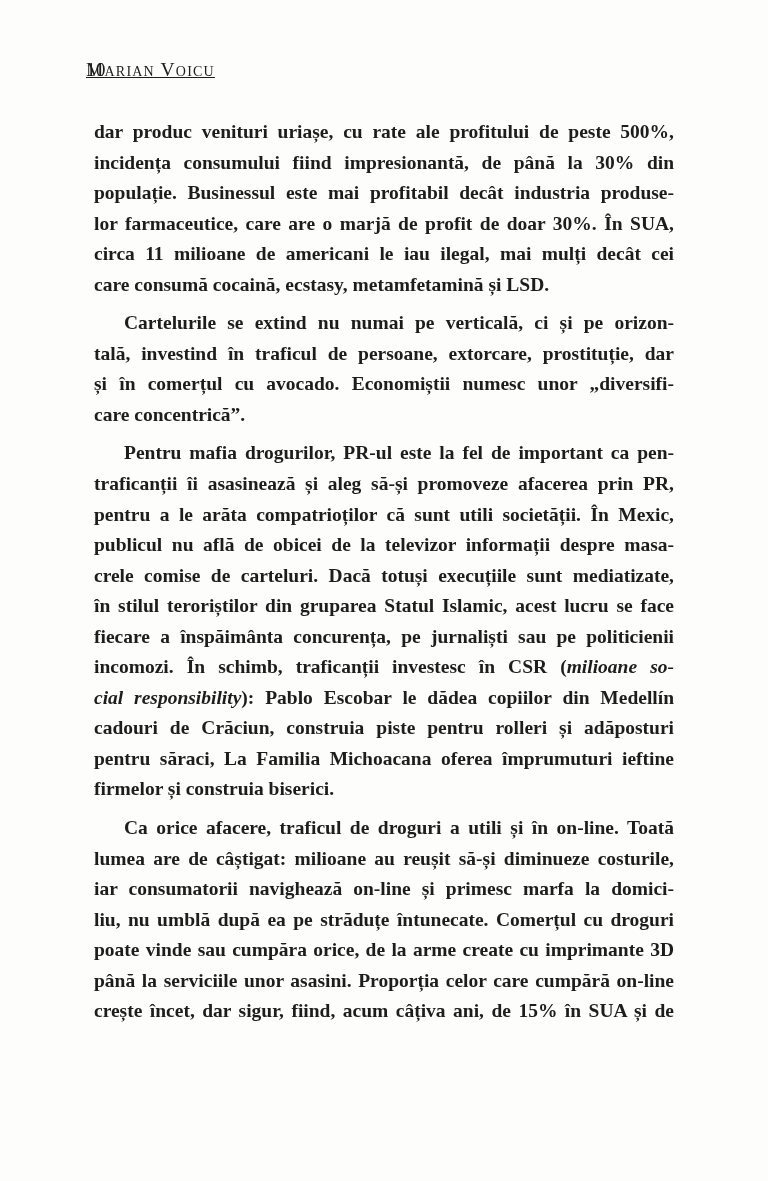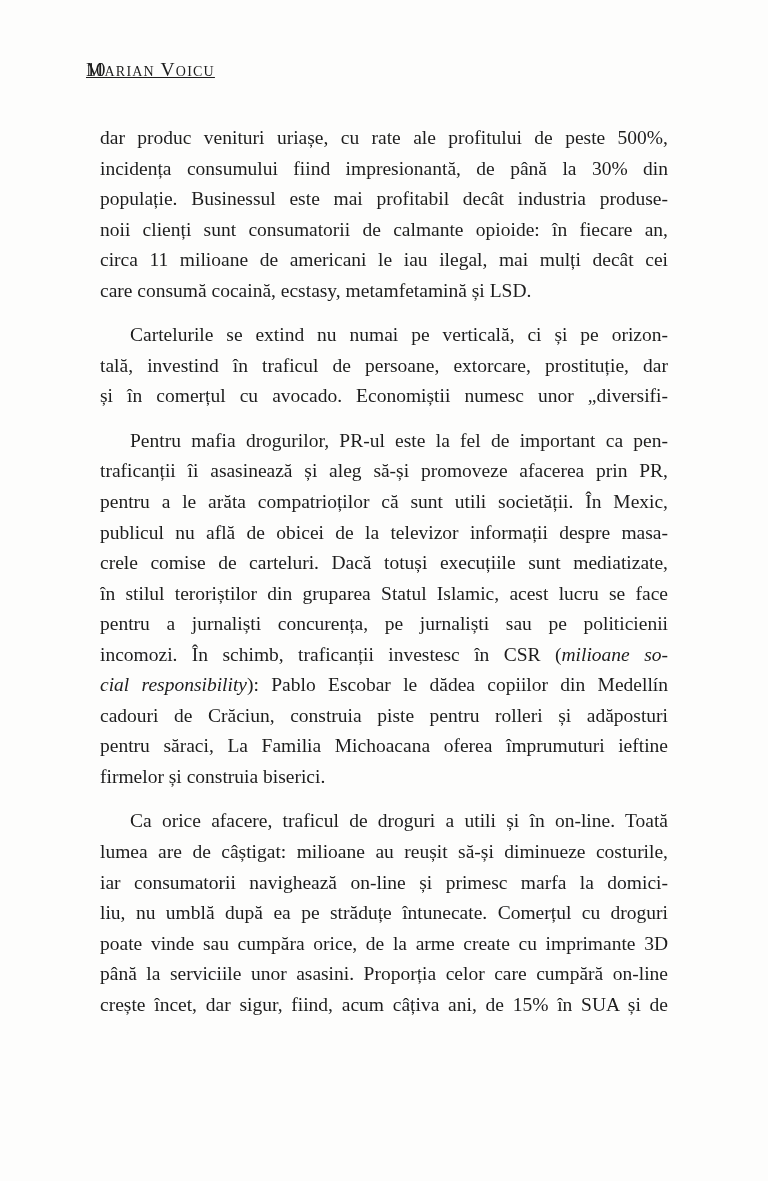--- a/index.html
+++ b/index.html
@@ -35,21 +35,21 @@
     font-variant: small-caps;
     letter-spacing: 1.2px;
     text-decoration: underline;
   }
   .page-body {
     position: absolute;
     top: 109px;
     left: 86px;
     width: 596px;
   }
-  .para { margin: 14px; padding: 0; }
+  .para { margin: 8px; padding: 0; font-weight: bold; }
   .line {
     font-size: 19.5px;
     line-height: 30.55px;
     height: 30.55px;
     overflow: hidden;
     text-align: justify;
     text-align-last: justify;
     white-space: normal;
   }
   .line.last {
@@ -66,37 +66,38 @@
 <div class="book-page">
   <div class="running-header">
     <span class="page-number">10</span>
     <span class="author-name">Marian Voicu</span>
   </div>
   <div class="page-body">
       <div class="para">
         <div class="line"><span>dar produc venituri uriașe, cu rate ale profitului de peste 500%,</span></div>
         <div class="line"><span>incidența consumului fiind impresionantă, de până la 30% din</span></div>
         <div class="line"><span>populație. Businessul este mai profitabil decât industria produse-</span></div>
-        <div class="line"><span>noii clienți sunt consumatorii de calmante opioide: în fiecare an,</span></div>
+        <div class="line"><span>lor farmaceutice, care are o marjă de profit de doar 30%. În SUA,</span></div>
         <div class="line"><span>circa 11 milioane de americani le iau ilegal, mai mulți decât cei</span></div>
         <div class="line last"><span>care consumă cocaină, ecstasy, metamfetamină și LSD.</span></div>
       </div>
       <div class="para">
         <div class="line indent"><span>Cartelurile se extind nu numai pe verticală, ci și pe orizon-</span></div>
         <div class="line"><span>tală, investind în traficul de persoane, extorcare, prostituție, dar</span></div>
         <div class="line"><span>și în comerțul cu avocado. Economiștii numesc unor „diversifi-</span></div>
+        <div class="line last"><span>care concentrică”.</span></div>
       </div>
       <div class="para">
         <div class="line indent"><span>Pentru mafia drogurilor, PR-ul este la fel de important ca pen-</span></div>
         <div class="line"><span>traficanții îi asasinează și aleg să-și promoveze afacerea prin PR,</span></div>
         <div class="line"><span>pentru a le arăta compatrioților că sunt utili societății. În Mexic,</span></div>
         <div class="line"><span>publicul nu află de obicei de la televizor informații despre masa-</span></div>
         <div class="line"><span>crele comise de carteluri. Dacă totuși execuțiile sunt mediatizate,</span></div>
         <div class="line"><span>în stilul teroriștilor din gruparea Statul Islamic, acest lucru se face</span></div>
-        <div class="line"><span>pentru a jurnaliști concurența, pe jurnaliști sau pe politicienii</span></div>
+        <div class="line"><span>fiecare a înspăimânta concurența, pe jurnaliști sau pe politicienii</span></div>
         <div class="line"><span>incomozi. În schimb, traficanții investesc în CSR (</span><span class="it">milioane so-</span></div>
         <div class="line"><span class="it">cial responsibility</span><span>): Pablo Escobar le dădea copiilor din Medellín</span></div>
         <div class="line"><span>cadouri de Crăciun, construia piste pentru rolleri și adăposturi</span></div>
         <div class="line"><span>pentru săraci, La Familia Michoacana oferea împrumuturi ieftine</span></div>
         <div class="line last"><span>firmelor și construia biserici.</span></div>
       </div>
       <div class="para">
         <div class="line indent"><span>Ca orice afacere, traficul de droguri a utili și în on-line. Toată</span></div>
         <div class="line"><span>lumea are de câștigat: milioane au reușit să-și diminueze costurile,</span></div>
         <div class="line"><span>iar consumatorii navighează on-line și primesc marfa la domici-</span></div>

